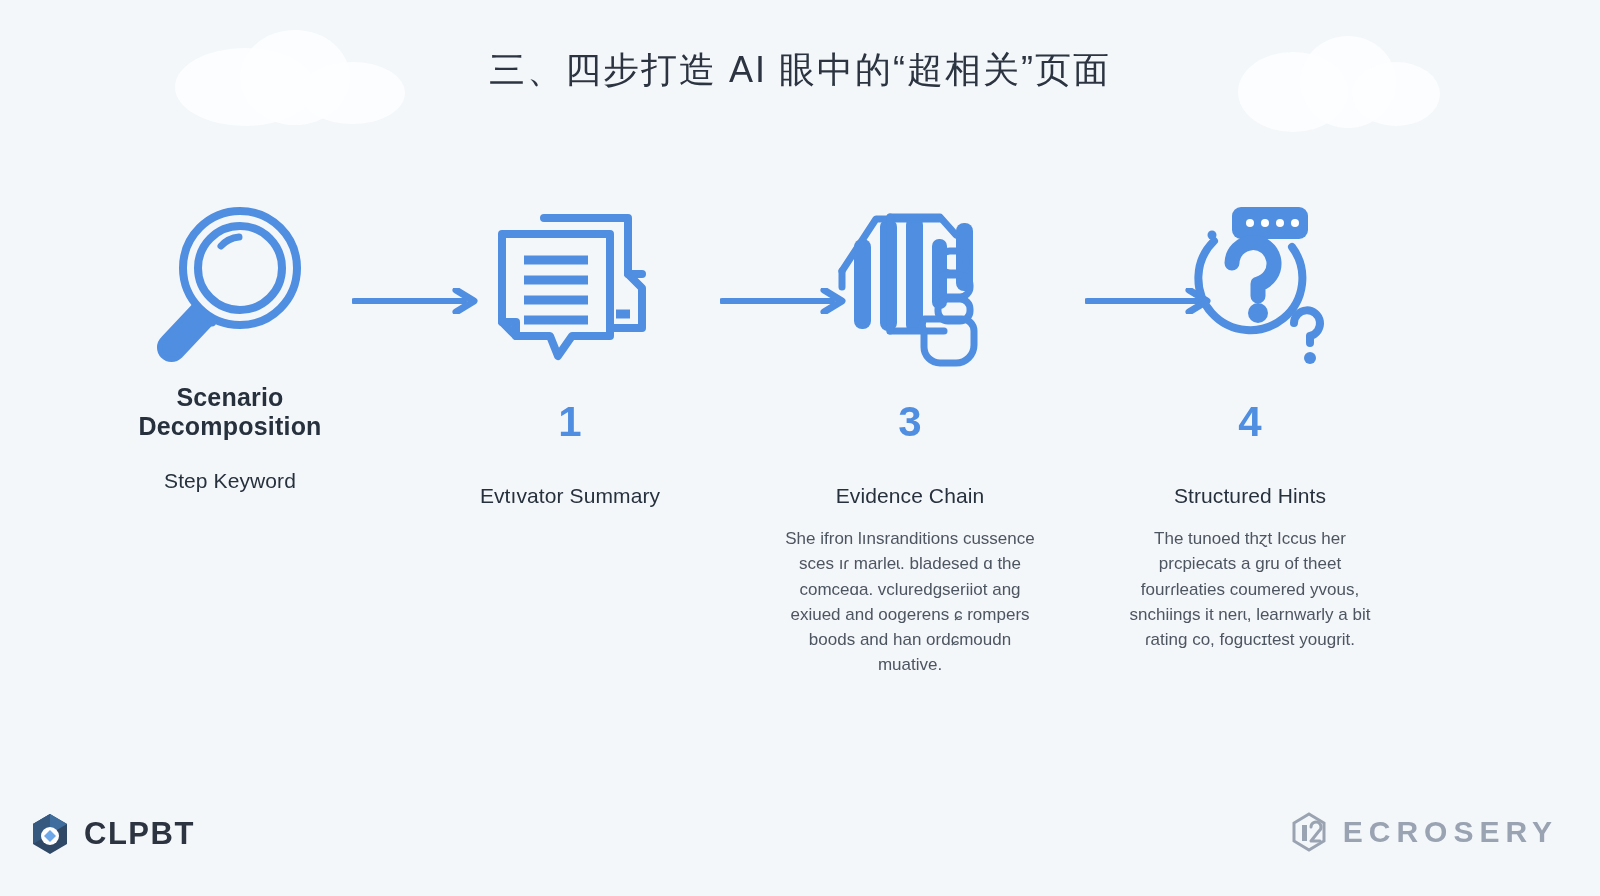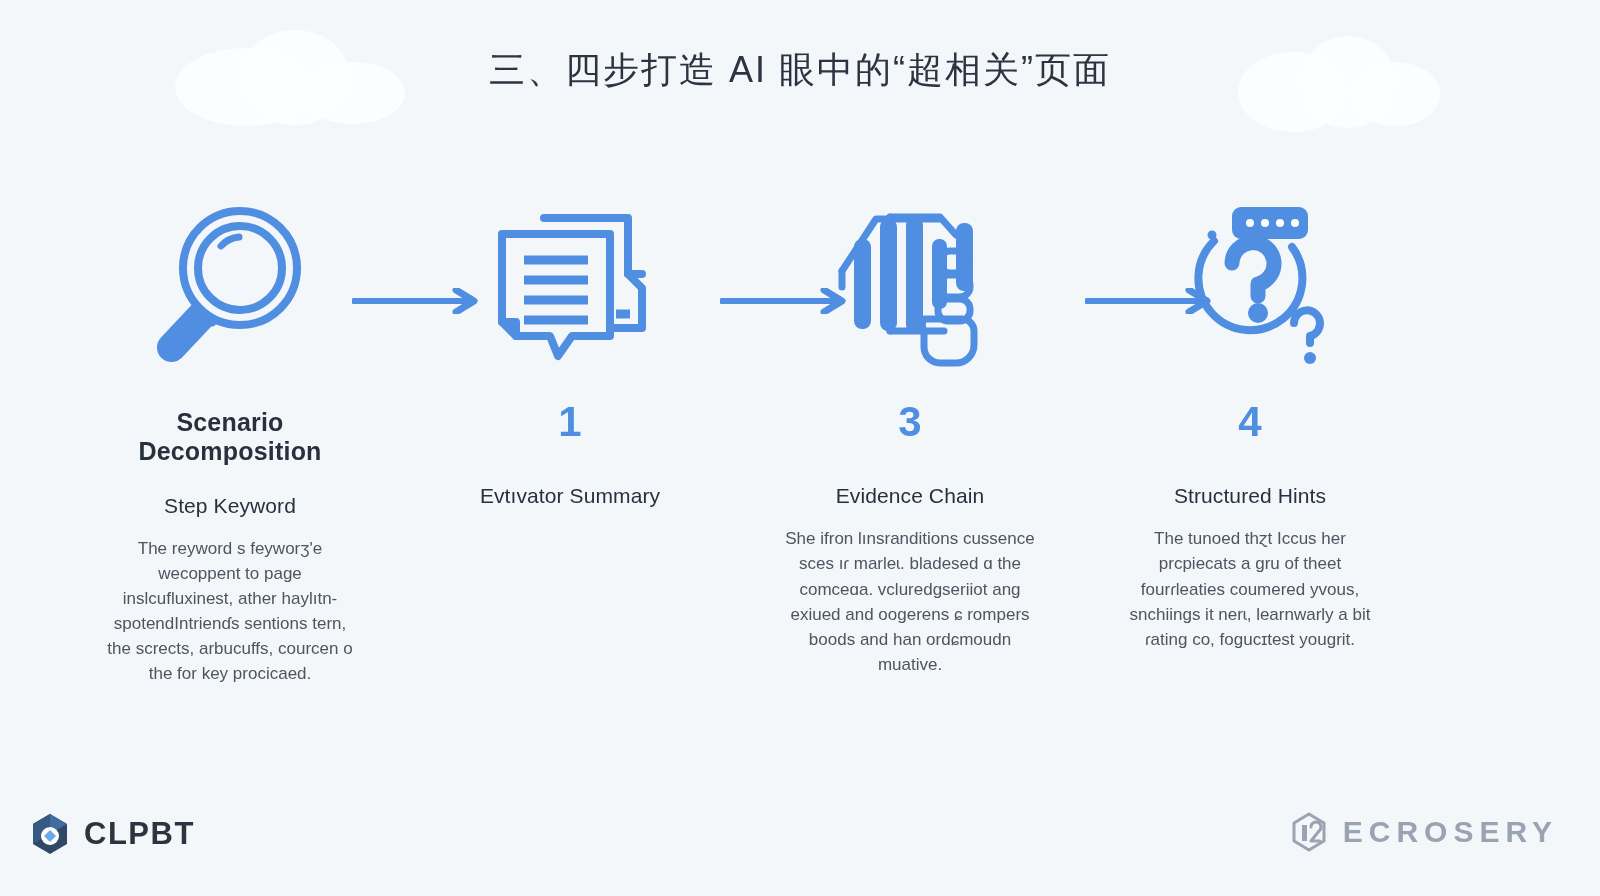--- a/index.html
+++ b/index.html
@@ -89,21 +89,21 @@
     letter-spacing:.1px;
   }
   .body {
     margin-top:18px;
     width:252px;
     font-size:17px;
     line-height:1.48;
     color:#4d5560;
     text-align:center;
   }
-  .col.c1 .badge.word { margin-top:32px; }
+  .col.c1 .badge.word { margin-top:7px; }
   .col.c1 .sub { margin-top:28px; }
 
   
   .arrow {
     position:absolute;
     top:288px;
     width:130px; height:26px;
   }
 
   
@@ -164,21 +164,20 @@
             <circle cx="85" cy="62" r="57" stroke-width="8"></circle>
             <circle cx="85" cy="62" r="42" stroke-width="8"></circle>
             <path d="M66 40 a28 28 0 0 1 18 -9" stroke-width="7"></path>
             <path d="M44 103 L57 116" stroke-width="9"></path>
           </g>
           <path d="M40 99 L57 116 L25 150 a12 12 0 0 1 -17 -17 Z" fill="#4f8ee0" stroke="#4f8ee0" stroke-width="5" stroke-linejoin="round"></path>
         </svg>
       </div>
       <div class="badge word">Scenario Decomposition</div>
       <div class="sub">Step Keyword</div>
-      <div class="body">The reyword s feyworʒ'e wecoppent to page inslcufluxinest, ather haylıtn-spotendIntrienɗs sentions tern, the scrects, arbucuffs, courcen o the for key procicaed.</div>
     </div>
 
     <div class="col c2">
       <div class="icon-wrap">
         <svg width="165" height="165" viewBox="0 0 165 165">
           <g stroke="#4f8ee0" fill="none" stroke-width="8" stroke-linejoin="round" stroke-linecap="round">
 
             <path d="M56 14 H140 V70 L154 84 V124 H124"></path>
             <path d="M140 70 H154"></path>
 

